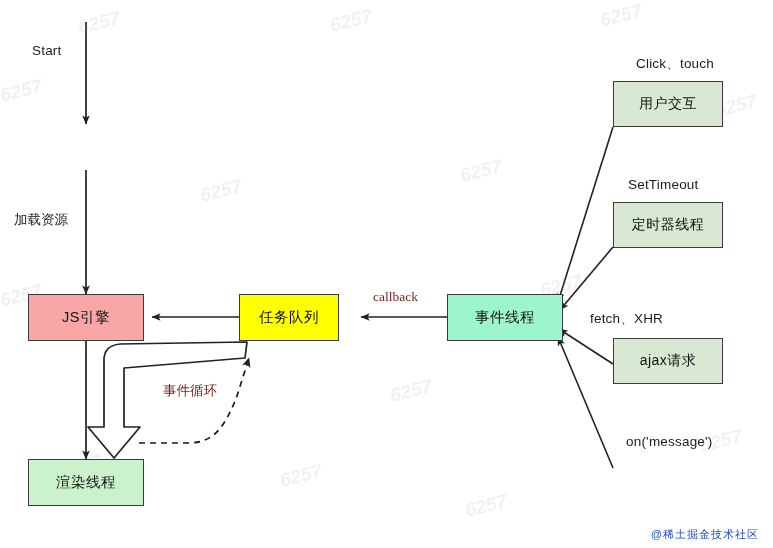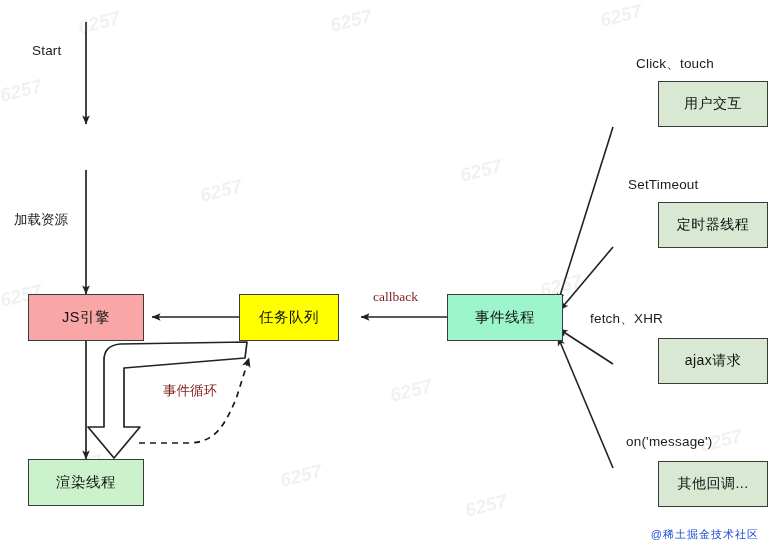--- a/index.html
+++ b/index.html
@@ -30,21 +30,21 @@
     box-sizing: border-box;
     border: 1.4px solid #3a3a3a;
     display: flex;
     align-items: center;
     justify-content: center;
     font-size: 14.5px;
     color: #111111;
     letter-spacing: 0.5px;
     z-index: 3;
   }
-  .node.small-pad { font-size: 14px; margin-left: 45px; }
+  .node.small-pad { font-size: 14px; }
   .caption {
     position: absolute;
     font-size: 13.5px;
     color: #1b1b1b;
     white-space: nowrap;
     z-index: 4;
   }
   .caption.latin { font-size: 13.5px; letter-spacing: 0.2px; }
   .edge-label {
     position: absolute;
@@ -163,23 +163,20 @@
   </div>
 
   <div class="node small-pad" style="left:613px; top:202px; width:110px; height:46px; background:#D8E8D2;">
     <span>定时器线程</span>
   </div>
 
   <div class="node small-pad" style="left:613px; top:338px; width:110px; height:46px; background:#D8E8D2;">
     <span>ajax请求</span>
   </div>
 
-  <div class="node small-pad" style="left:613px; top:461px; width:110px; height:46px; background:#D8E8D2;">
-    <span>其他回调...</span>
-  </div>
 
   <div class="caption latin" style="left:32px; top:43px;">Start</div>
 
   <div class="caption" style="left:14px; top:211px;">加载资源</div>
 
   <div class="edge-label" style="left:163px; top:382px;">事件循环</div>
 
   <div class="edge-label latin" style="left:373px; top:289px;">callback</div>
 
   <div class="caption latin" style="left:636px; top:55px;">Click、touch</div>

